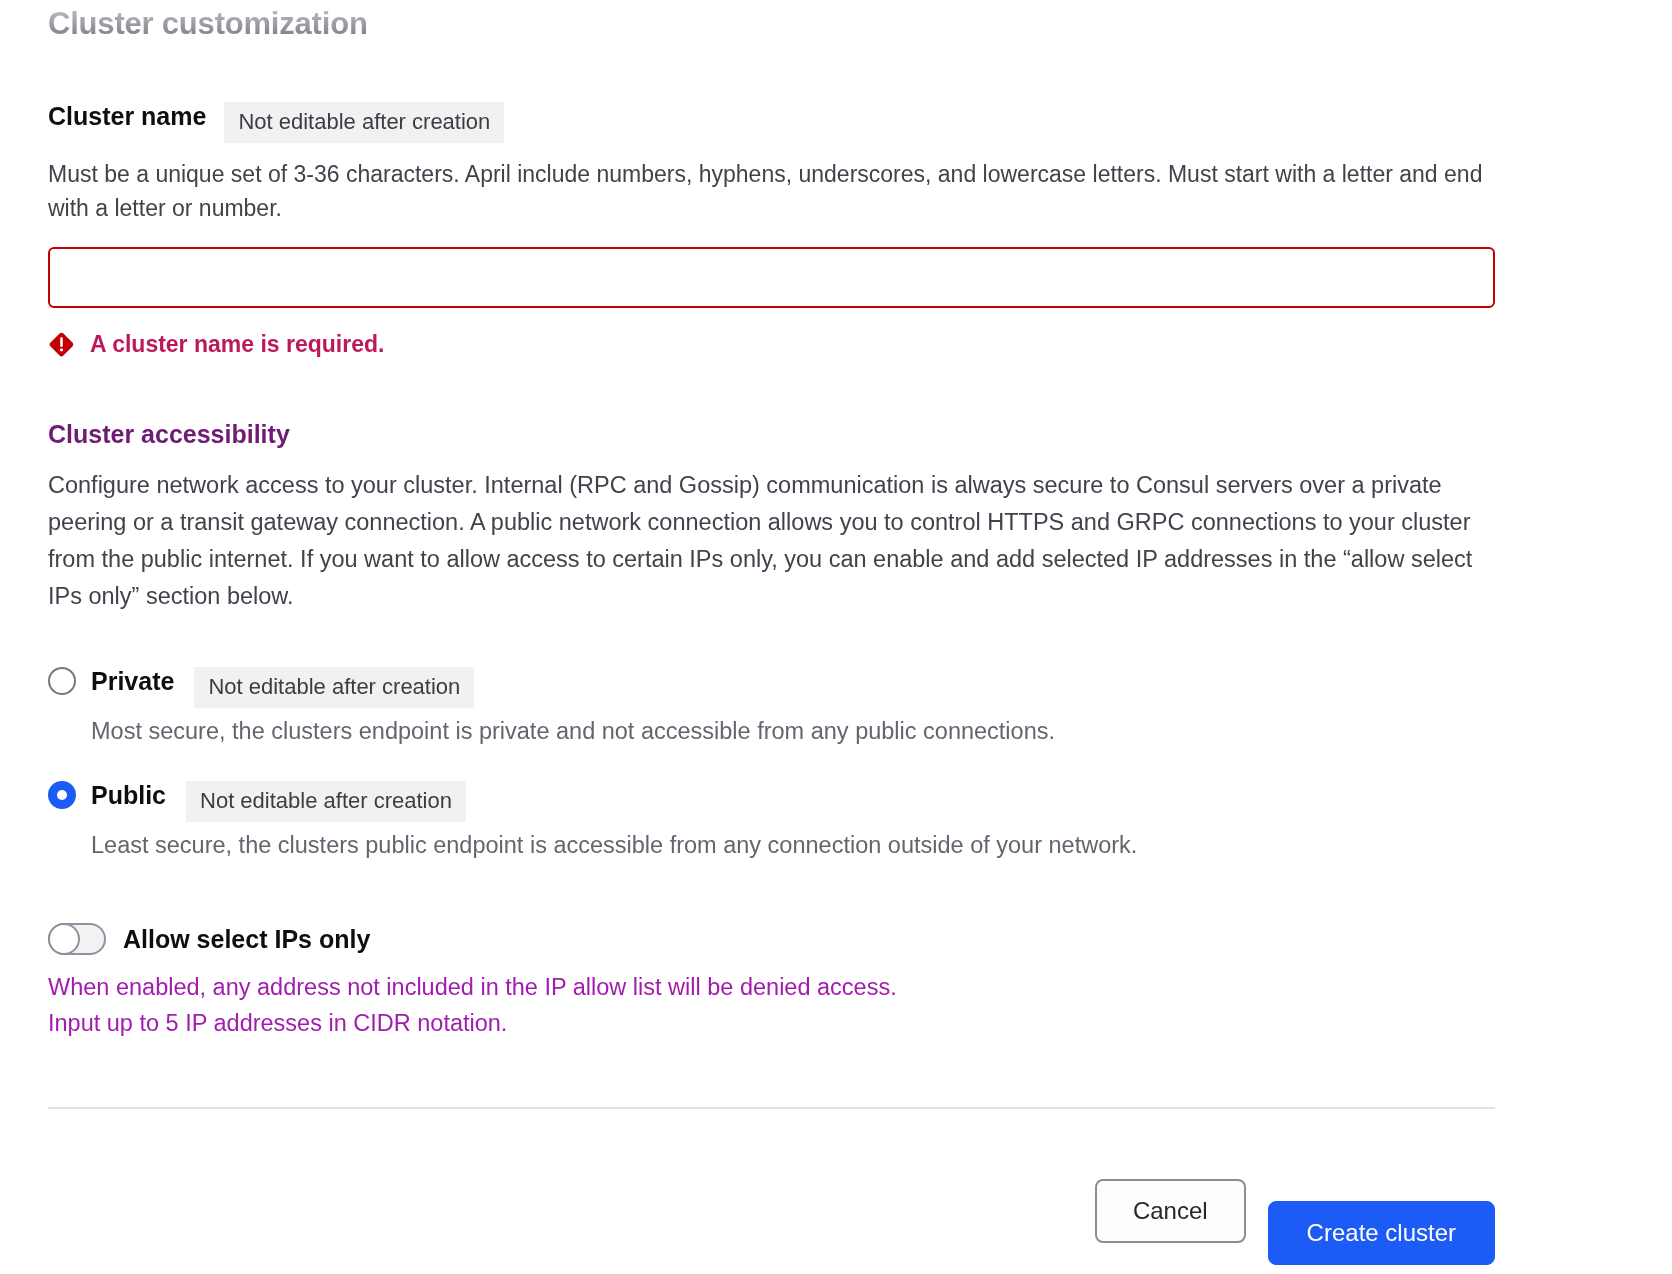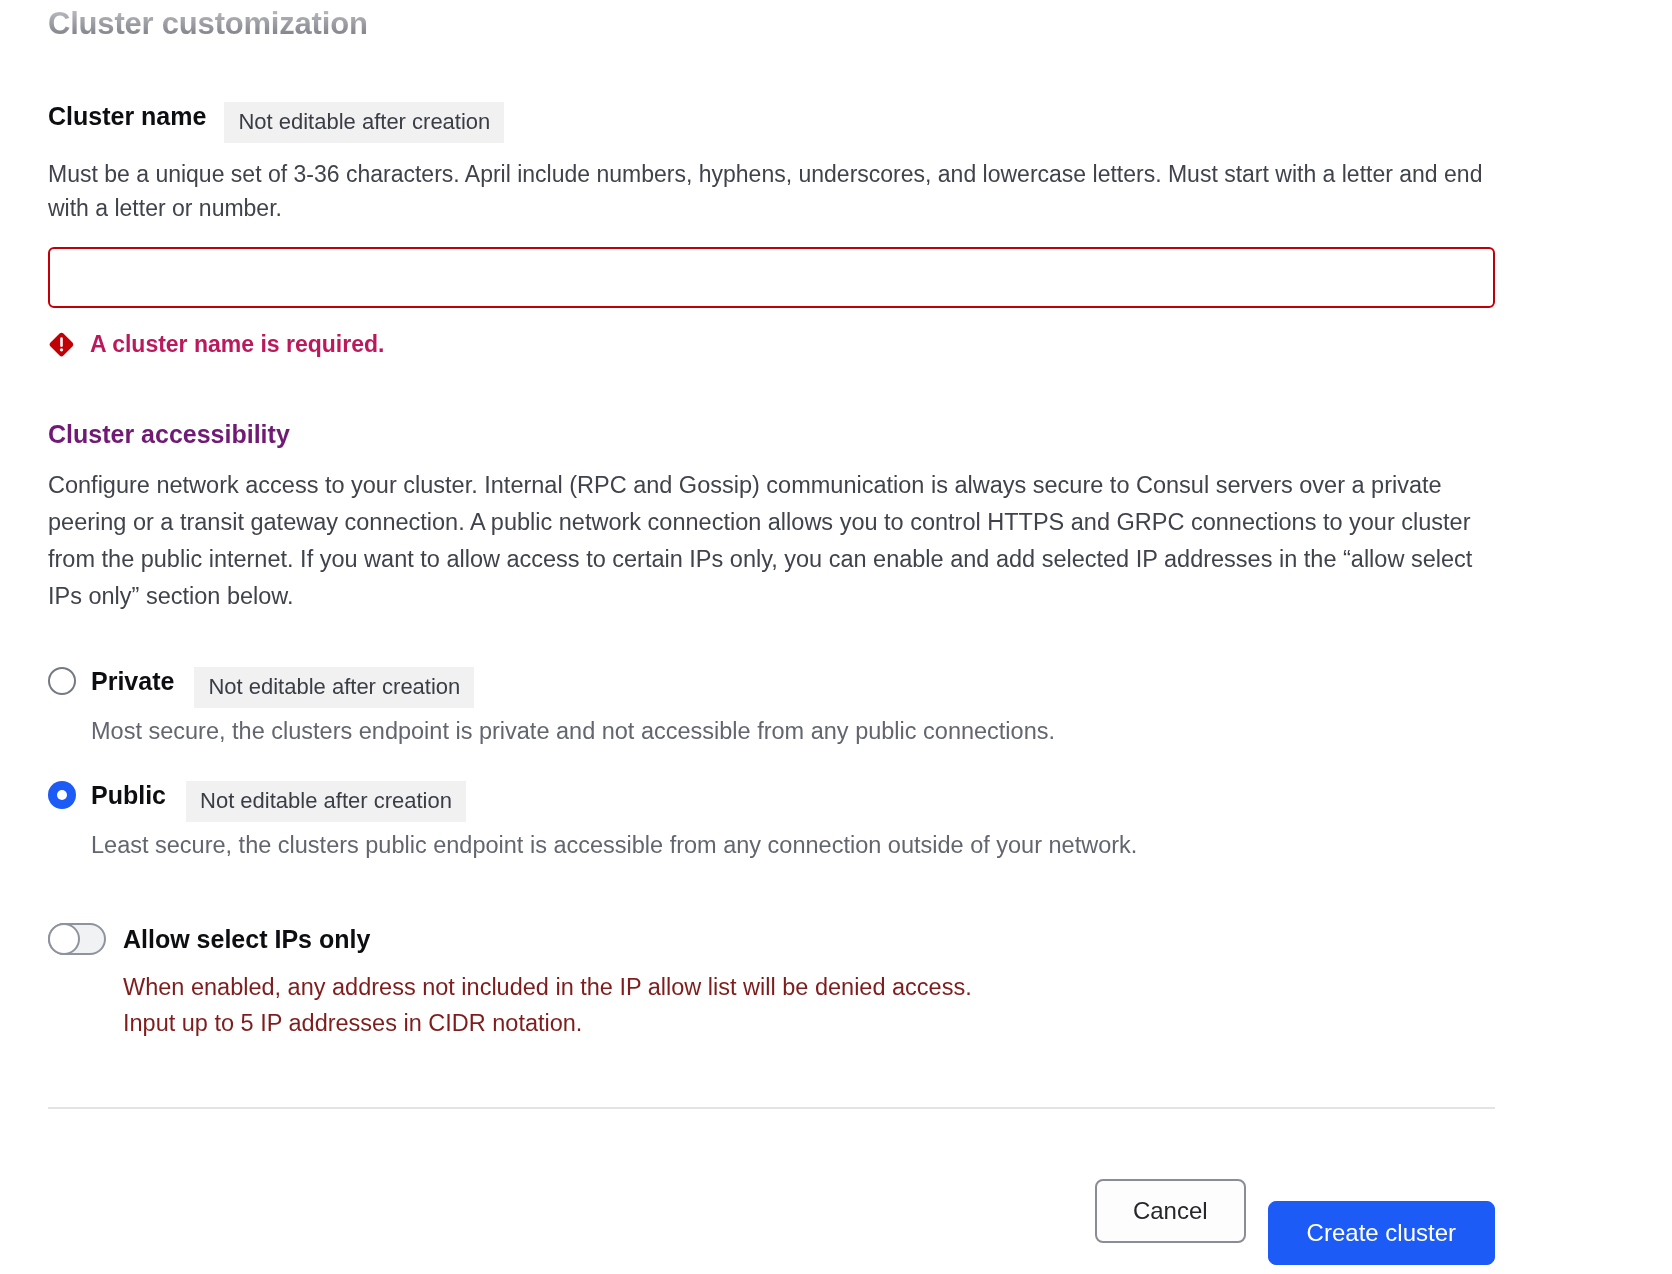--- a/index.html
+++ b/index.html
@@ -157,24 +157,23 @@
     background: #ffffff;
     border: 2px solid #8e939d;
     border-radius: 50%;
   }
   .toggle-label {
     font-size: 25px;
     font-weight: 700;
     color: #0d0e12;
   }
   .toggle-desc {
-    margin-left: 75px;
     font-size: 23.5px;
     line-height: 36px;
-    color: #7f1d1d;
+    color: #a21caf;
   }
   .toggle-desc .line { display: block; }
   .toggle-desc { margin-top: 14px; }
   .divider {
     margin-top: 66px;
     width: 1447px;
     height: 0;
     border-top: 2px solid #e2e3e7;
   }
   .footer-actions {

